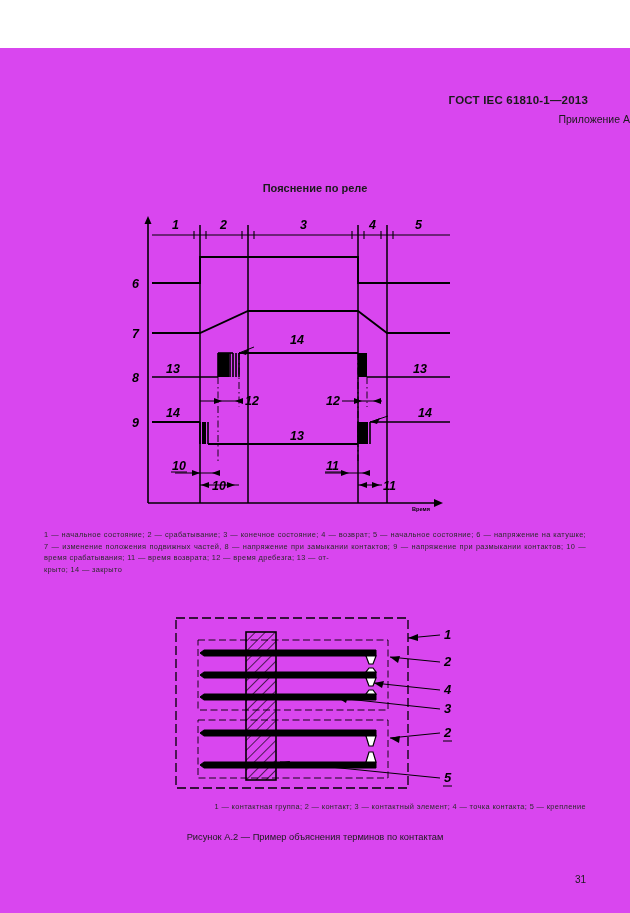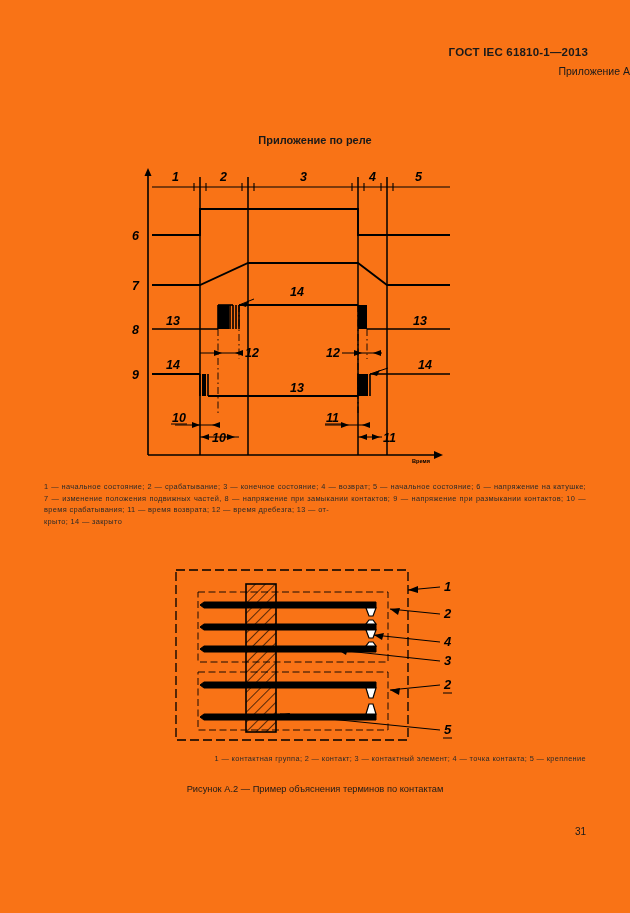--- a/index.html
+++ b/index.html
@@ -12,21 +12,22 @@
     height: 913px;
     position: relative;
     font-family: "Liberation Sans", sans-serif;
     color: #1a1a1a;
     overflow: hidden;
   }
 
   .page {
     position: absolute;
     inset: 0;
-    background: #f97316;
+    background: #d946ef;
+    margin-top: 48px;
   }
 
   
   .doc-header {
     position: absolute;
     top: 46px;
     right: 42px;
     font-size: 11.5px;
     font-weight: bold;
     letter-spacing: 0.2px;
@@ -122,21 +123,21 @@
 <body>
 
 <div class="page">
 
   <div class="doc-header">ГОСТ IEC 61810-1—2013</div>
 
   <div class="annex-title">
     <div>Приложение А</div>
   </div>
 
-  <div class="section-title">Приложение по реле</div>
+  <div class="section-title">Пояснение по реле</div>
 
   <div class="fig1">
     <svg width="340" height="310" viewBox="0 0 340 310" xmlns="http://www.w3.org/2000/svg">
       <g stroke="#000" fill="none" stroke-width="1.1">
 
         <line x1="18" y1="8" x2="18" y2="292" stroke-width="1.6"></line>
         <path d="M18 5 L14.5 13 L21.5 13 Z" fill="#000" stroke="none"></path>
 
         <line x1="22" y1="24" x2="320" y2="24"></line>
 

